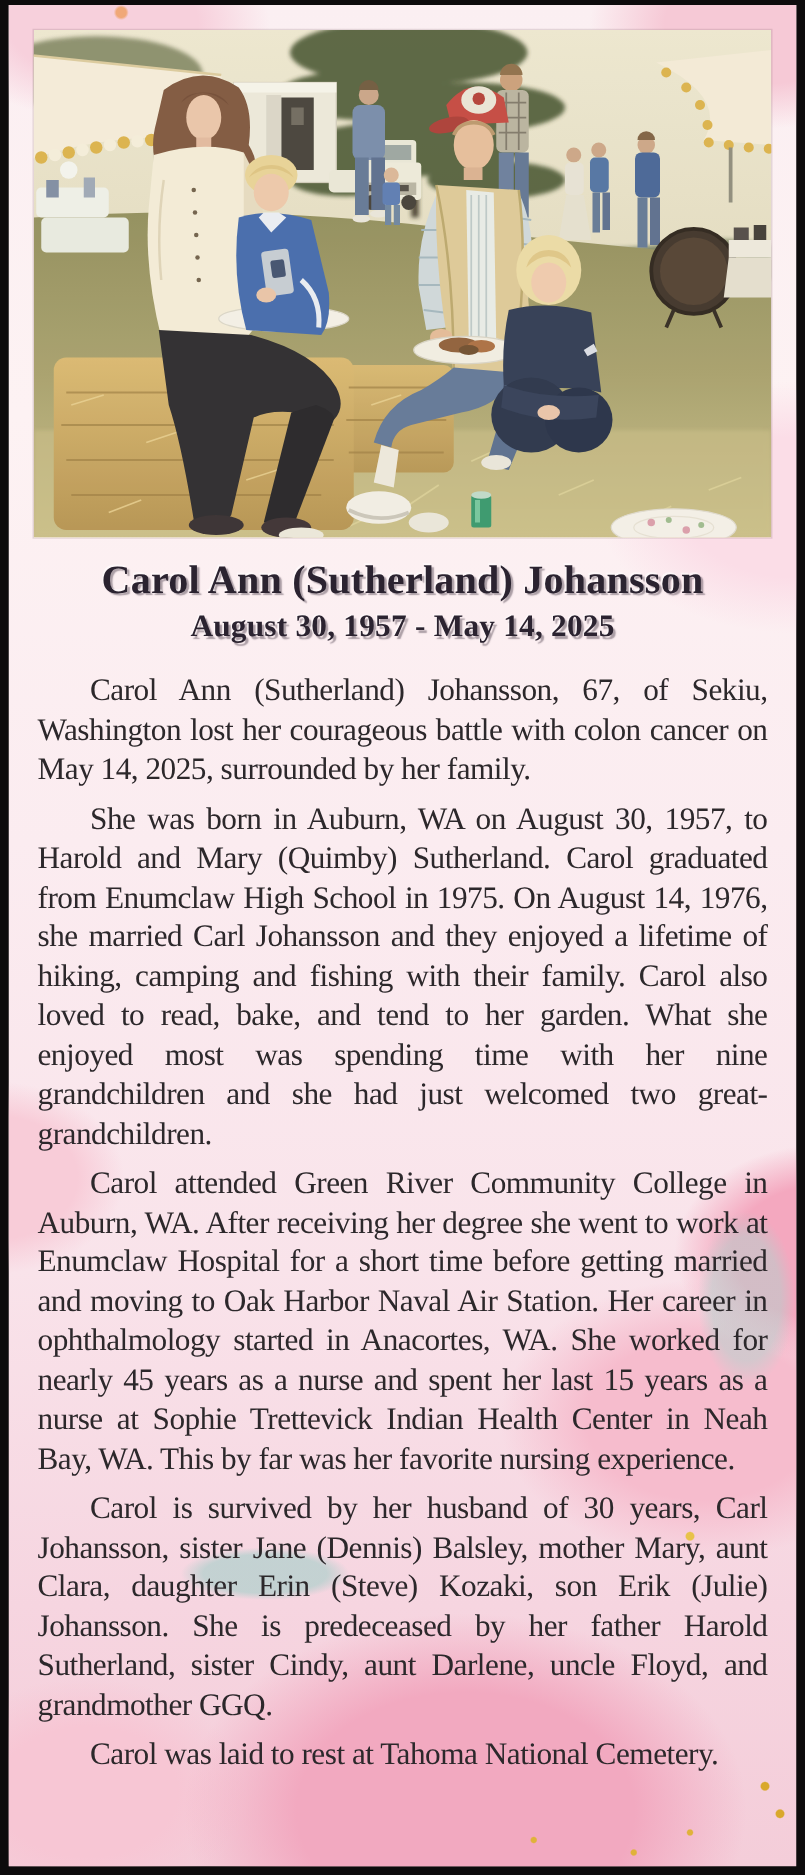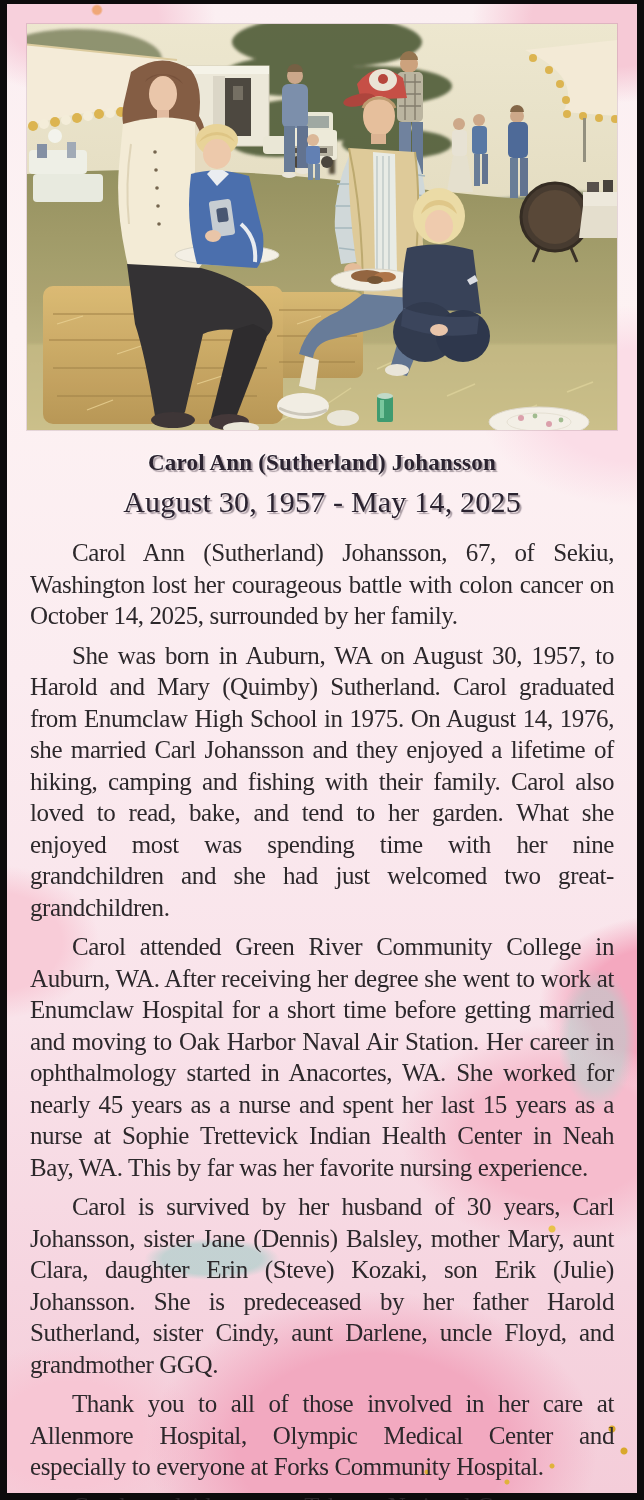--- a/index.html
+++ b/index.html
@@ -25,23 +25,23 @@
       radial-gradient(ellipse 150px 110px at -2% 63%, #f8ccd8 0 45%, rgba(248,204,216,0) 70%),
       radial-gradient(ellipse 220px 140px at 100% 27%, #fbdde7 0 40%, rgba(251,221,231,0) 72%),
       radial-gradient(ellipse 190px 110px at 12% 1%, #f7d0dc 0 40%, rgba(247,208,220,0) 70%),
       radial-gradient(ellipse 200px 120px at 96% 1%, #f6c9d6 0 40%, rgba(246,201,214,0) 70%),
       linear-gradient(180deg,#fbeff2 0%,#fdf2f3 22%,#fbecf0 45%,#f9e3ea 68%,#f6d5e0 86%,#f4cdd9 100%);
   }
   .photo{position:absolute;left:27px;top:24px;width:590px;height:406px;
          box-shadow:0 0 0 1px rgba(120,90,100,.18);}
   .photo svg{display:block;width:100%;height:100%;}
   .titles{position:absolute;left:0;right:0;top:443px;text-align:center;color:#2b2330;}
-  .t1{margin:0;font-size:23px;line-height:40px;font-weight:700;letter-spacing:.2px;
+  .t1{margin:0;font-size:32px;line-height:40px;font-weight:700;letter-spacing:.2px;
       text-shadow:-1px -1px 0 rgba(255,255,255,.55), 2px 2px 1px rgba(70,58,72,.45);}
-  .t2{margin:0;font-size:30px;line-height:37px;font-weight:400;letter-spacing:.2px;
+  .t2{margin:0;font-size:25px;line-height:37px;font-weight:700;letter-spacing:.2px;
       text-shadow:-1px -1px 0 rgba(255,255,255,.55), 2px 2px 1px rgba(70,58,72,.45);}
   .bodytext{position:absolute;left:30px;right:30px;top:537px;color:#2c282b;}
   .bodytext p{margin:0 0 8px 0;font-size:25px;line-height:31.5px;letter-spacing:-.4px;
       text-align:justify;text-indent:42px;}
 </style>
 </head>
 <body>
 
 <div class="page">
   <div class="floral"></div>
@@ -335,20 +335,19 @@
       <rect x="0" y="0" width="590" height="406" fill="#fff3dd" opacity=".08"></rect>
     </svg>
   </div>
 
   <div class="titles">
     <h1 class="t1">Carol Ann (Sutherland) Johansson</h1>
     <h2 class="t2">August 30, 1957 - May 14, 2025</h2>
   </div>
 
   <div class="bodytext">
-    <p>Carol Ann (Sutherland) Johansson, 67, of Sekiu, Washington lost her courageous battle with colon cancer on October 14, 2025, surrounded by her family.</p>
+    <p>Carol Ann (Sutherland) Johansson, 67, of Sekiu, Washington lost her courageous battle with colon cancer on May 14, 2025, surrounded by her family.</p>
     <p>She was born in Auburn, WA on August 30, 1957, to Harold and Mary (Quimby) Sutherland. Carol graduated from Enumclaw High School in 1975. On August 14, 1976, she married Carl Johansson and they enjoyed a lifetime of hiking, camping and fishing with their family. Carol also loved to read, bake, and tend to her garden. What she enjoyed most was spending time with her nine grandchildren and she had just welcomed two great-grandchildren.</p>
     <p>Carol attended Green River Community College in Auburn, WA. After receiving her degree she went to work at Enumclaw Hospital for a short time before getting married and moving to Oak Harbor Naval Air Station. Her career in ophthalmology started in Anacortes, WA. She worked for nearly 45 years as a nurse and spent her last 15 years as a nurse at Sophie Trettevick Indian Health Center in Neah Bay, WA. This by far was her favorite nursing experience.</p>
     <p>Carol is survived by her husband of 30 years, Carl Johansson, sister Jane (Dennis) Balsley, mother Mary, aunt Clara, daughter Erin (Steve) Kozaki, son Erik (Julie) Johansson. She is predeceased by her father Harold Sutherland, sister Cindy, aunt Darlene, uncle Floyd, and grandmother GGQ.</p>
-    <p>Thank you to all of those involved in her care at Allenmore Hospital, Olympic Medical Center and especially to everyone at Forks Community Hospital.</p>
     <p>Carol was laid to rest at Tahoma National Cemetery.</p>
   </div>
 </div>
 
 </body></html>

